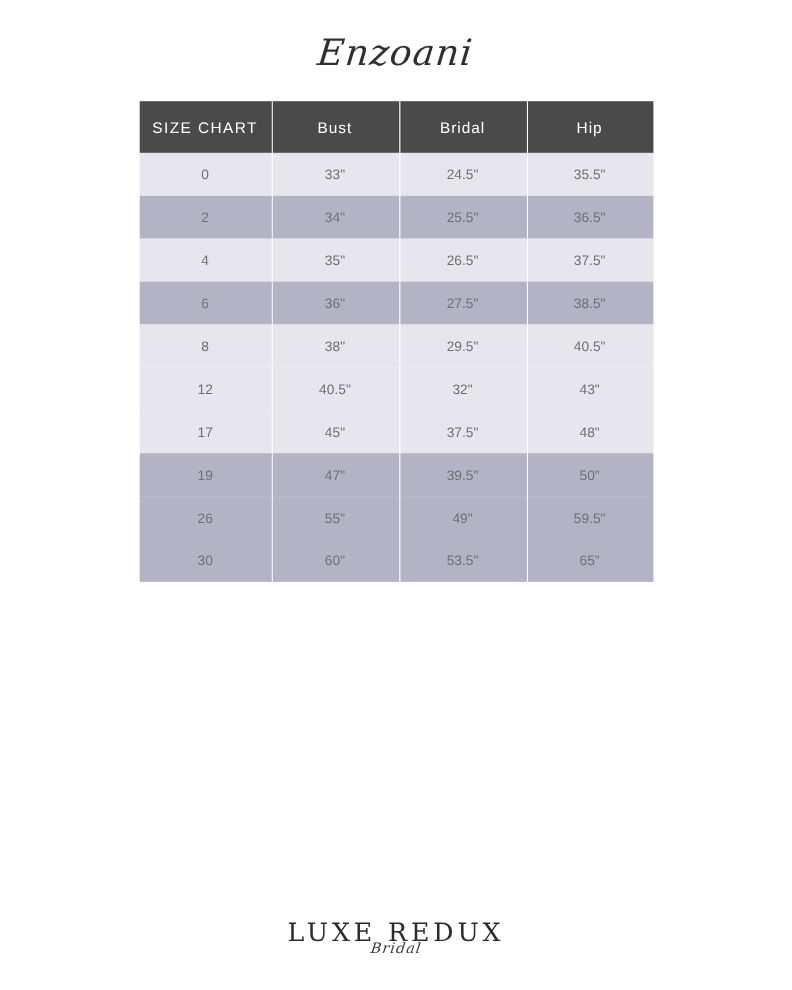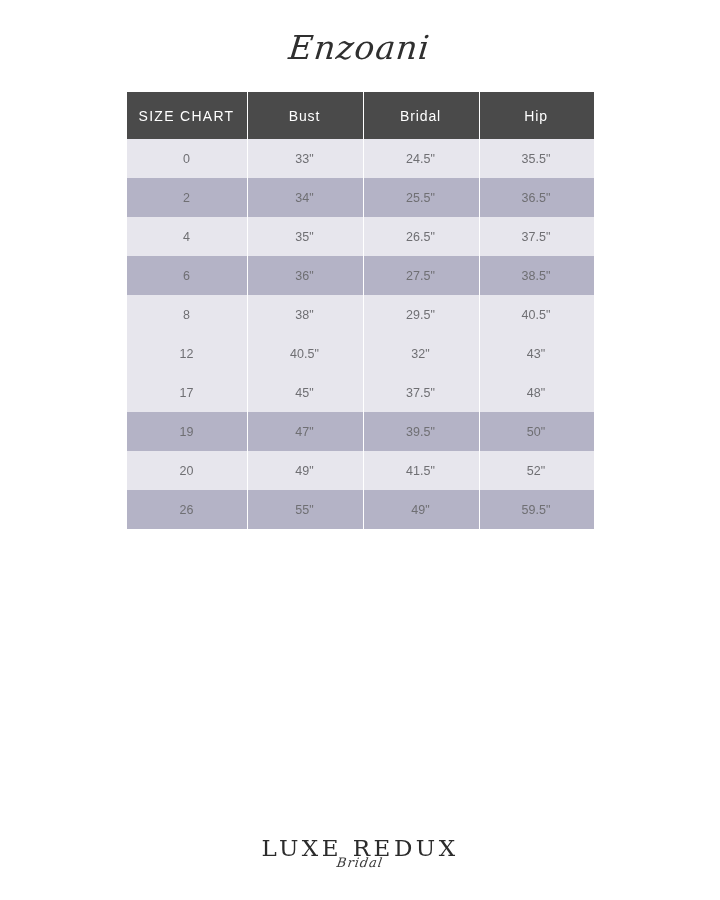--- a/index.html
+++ b/index.html
@@ -185,32 +185,32 @@
           <td>45"</td>
           <td>37.5"</td>
           <td>48"</td>
         </tr>
         <tr class="dark">
           <td class="first-col">19</td>
           <td>47"</td>
           <td>39.5"</td>
           <td>50"</td>
         </tr>
-        <tr class="light">
-          <td class="first-col">20</td>
-          <td>49"</td>
-          <td>41.5"</td>
-          <td>52"</td>
-        </tr>
         <tr class="dark">
           <td class="first-col">26</td>
           <td>55"</td>
           <td>49"</td>
           <td>59.5"</td>
         </tr>
+        <tr class="dark">
+          <td class="first-col">30</td>
+          <td>60"</td>
+          <td>53.5"</td>
+          <td>65"</td>
+        </tr>
       </tbody>
     </table>
   </div>
 
   <div class="footer">
     <div class="footer-main">LUXE REDUX</div>
     <div class="footer-sub">Bridal</div>
   </div>
 
 </div>

